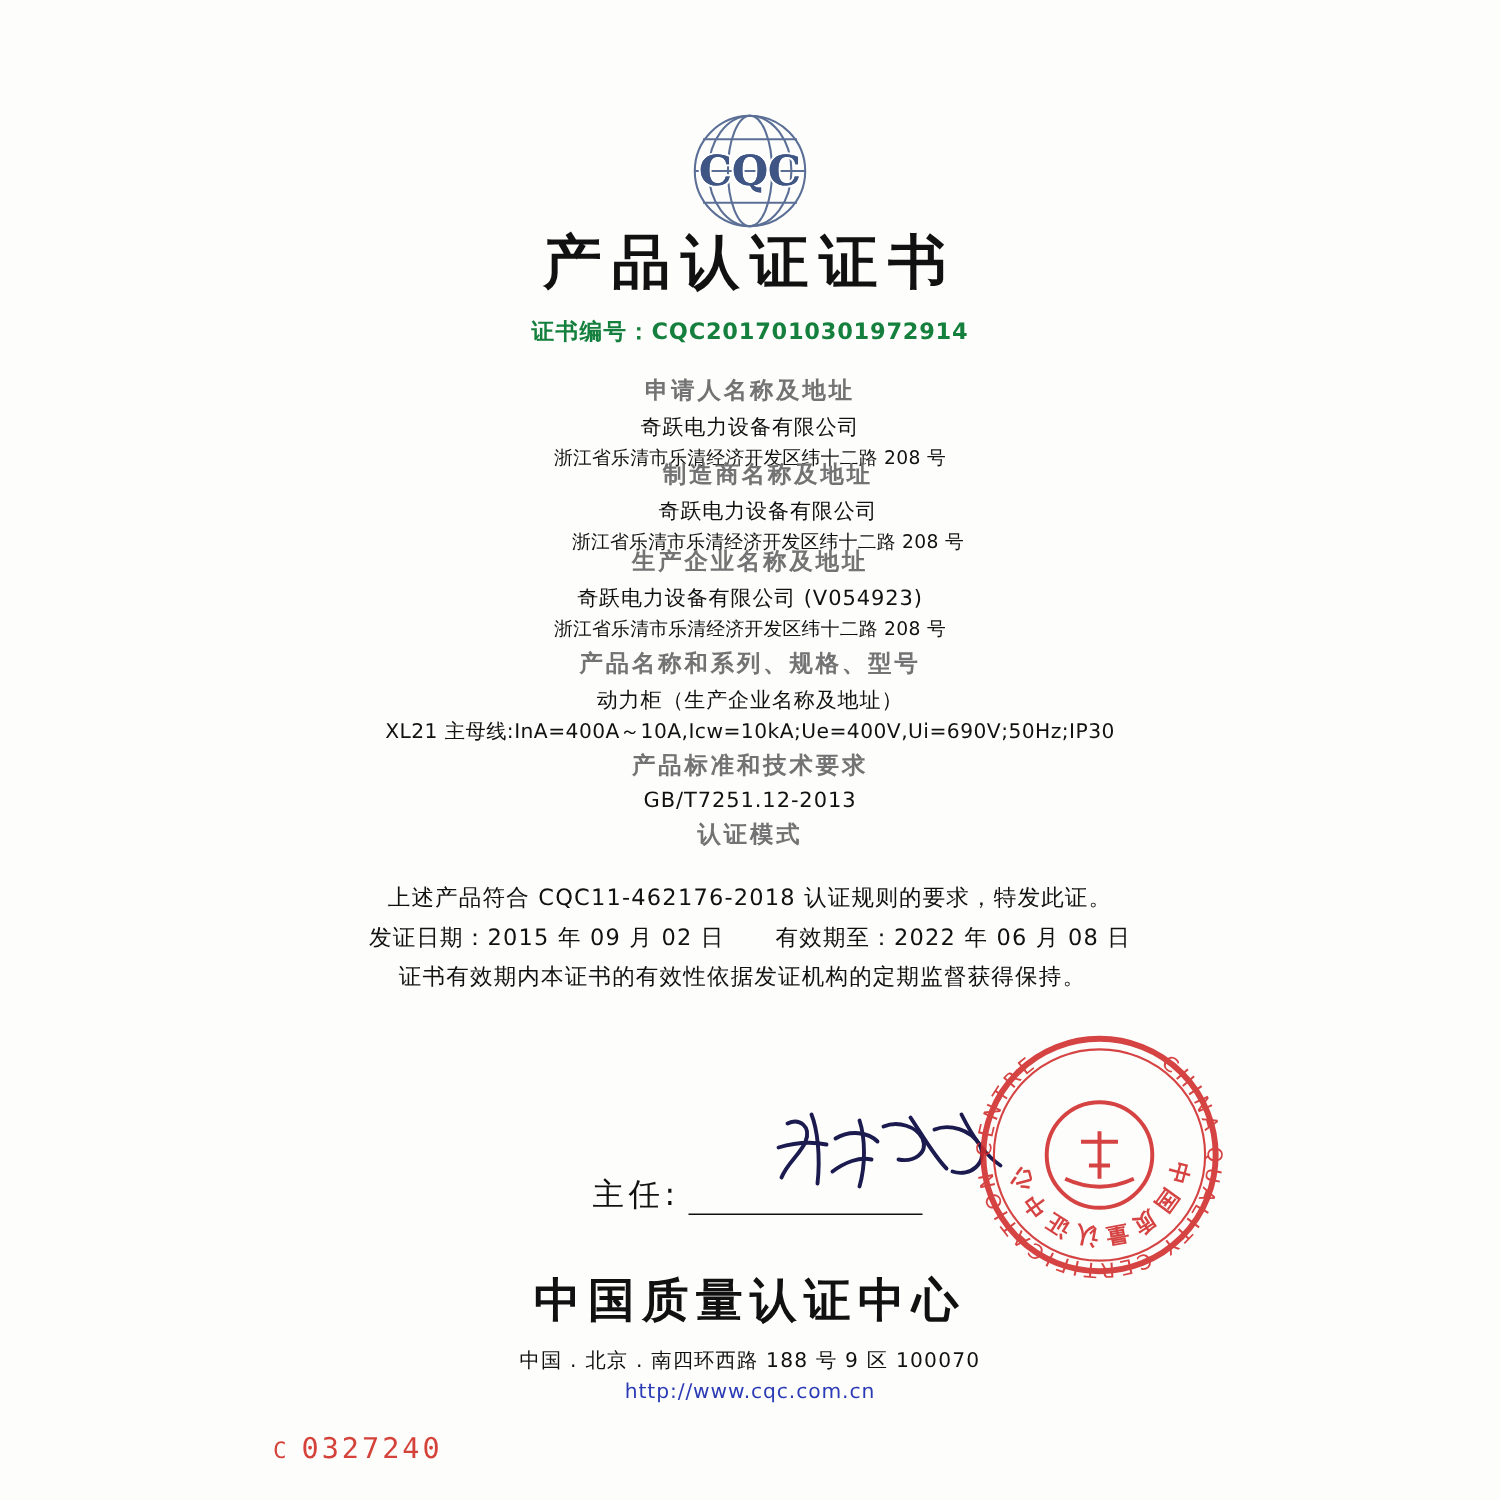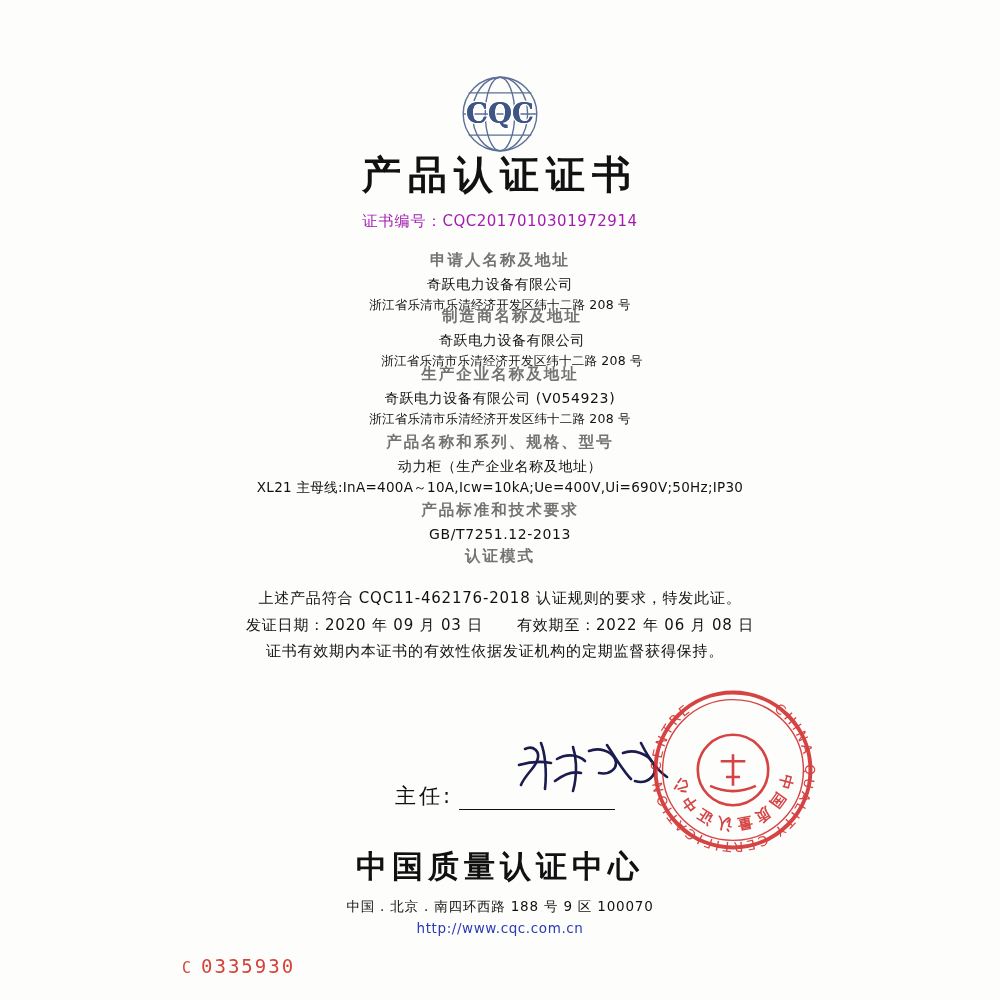--- a/index.html
+++ b/index.html
@@ -54,21 +54,22 @@
 
   
   .cert-no {
     position: absolute;
     top: 212px;
     left: 0;
     right: 0;
     text-align: center;
     font-family: "DejaVu Sans", sans-serif;
     font-size: 15px;
-    color: #a21caf;
+    color: #15803d;
+    font-weight: bold;
   }
   .cert-no .label { letter-spacing: 1px; }
   .cert-no .value { letter-spacing: 0.5px; }
 
   
   .body-block {
     position: absolute;
     left: 0;
     right: 0;
     text-align: center;
@@ -283,21 +284,21 @@
   </div>
 
   <div class="body-block" style="top:546px;">
     <div class="sec-head">认证模式</div>
   </div>
 
   <div class="statement">上述产品符合 CQC11-462176-2018 认证规则的要求，特发此证。</div>
 
   <div class="dates-row">
     <div>
-      <span>发证日期：</span><span>2020 年 09 月 03 日</span>
+      <span>发证日期：</span><span>2015 年 09 月 02 日</span>
     </div>
     <div>
       <span>有效期至：</span><span>2022 年 06 月 08 日</span>
     </div>
   </div>
 
   <div class="validity-note">证书有效期内本证书的有效性依据发证机构的定期监督获得保持。</div>
 
   <div class="sign-row">
     <span class="sign-label">主任:</span>
@@ -342,16 +343,16 @@
       </g>
     </svg>
   </div>
 
   <div class="org-name">中国质量认证中心</div>
 
   <div class="footer-addr">中国 . 北京 . 南四环西路 188 号 9 区 100070</div>
   <div class="footer-url">http://www.cqc.com.cn</div>
 
   <div class="serial">
-    <span class="prefix">C</span><span>0335930</span>
+    <span class="prefix">C</span><span>0327240</span>
   </div>
 
 </div>
 
 </body></html>

